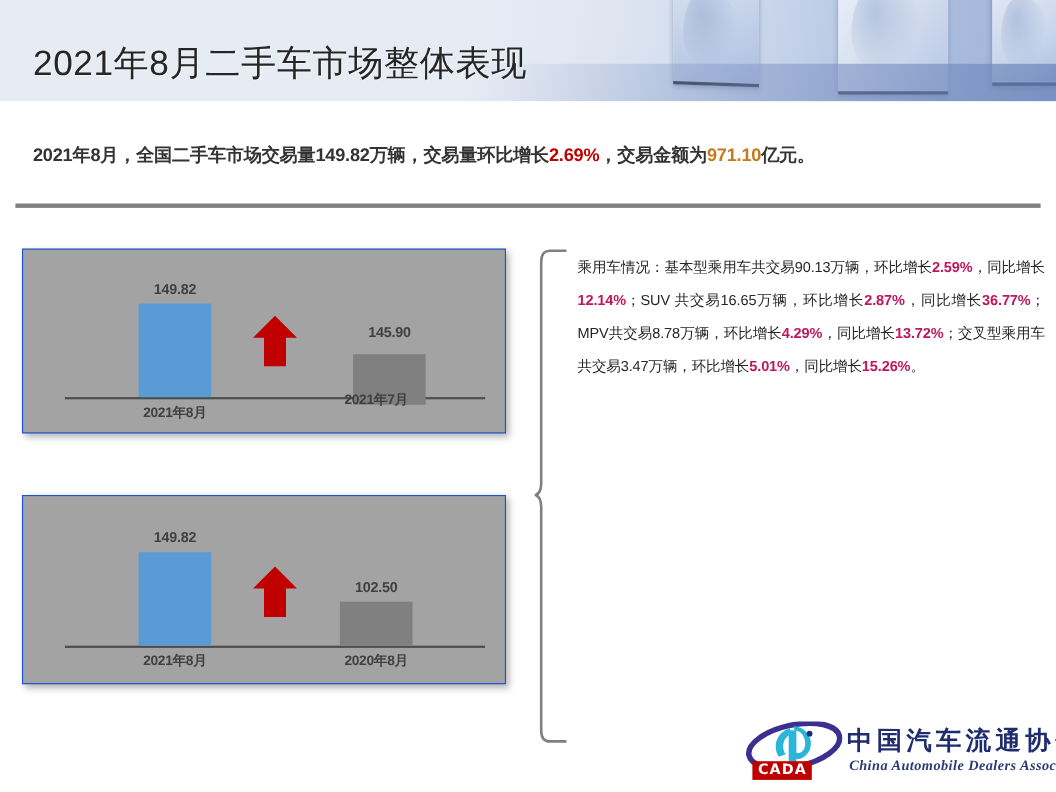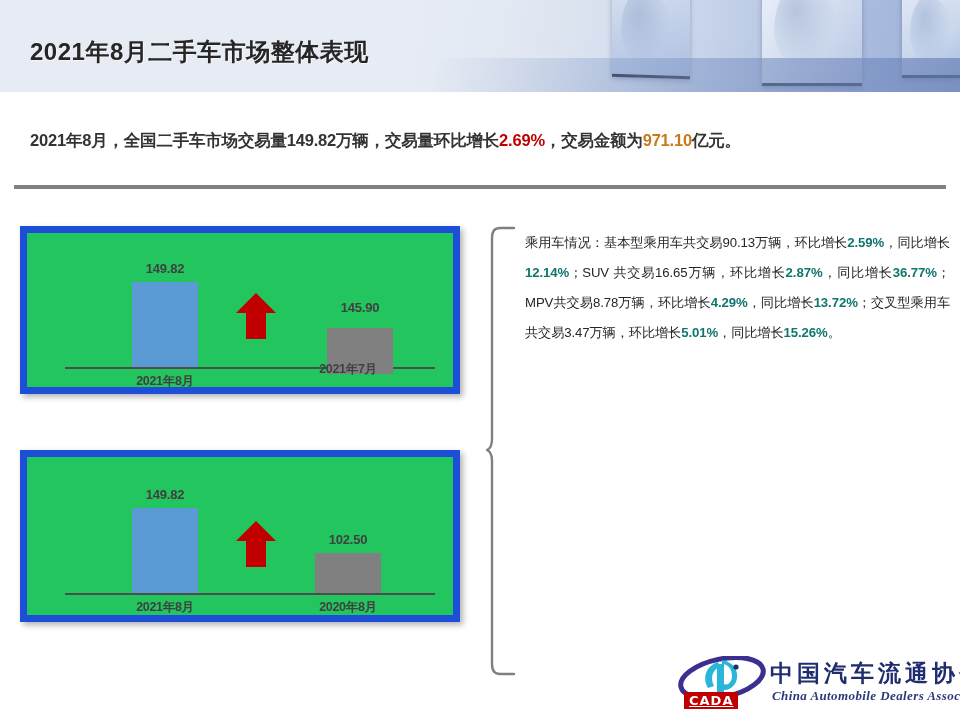--- a/index.html
+++ b/index.html
@@ -43,21 +43,21 @@
   .cube.c3 { left: 902px; top: -20px; width: 66px; height: 98px;
              background: linear-gradient(150deg,#e6ecf8 0%, #c9d6ec 60%, #aabde0 100%); }
   .cube-map {
     position: absolute; left: 12%; top: 18%; width: 62%; height: 70%;
     background: radial-gradient(ellipse at 35% 30%, rgba(150,170,205,0.55) 0%, rgba(150,170,205,0.12) 55%, rgba(150,170,205,0) 72%);
     border-radius: 40% 60% 45% 55% / 55% 40% 60% 45%;
   }
 
   .slide-title {
     position: absolute; left: 30px; top: 36px;
-    font-size: 24px; font-weight: 700; letter-spacing: 0.5px;
+    font-size: 32px; font-weight: 400; letter-spacing: 0.5px;
     color: #262626;
     text-shadow: 1px 1px 0 rgba(255,255,255,0.55);
     white-space: nowrap;
   }
 
   
   .subtitle {
     position: absolute; left: 30px; top: 130px;
     font-size: 16.5px; font-weight: 700; color: #333333;
     white-space: nowrap; letter-spacing: -0.2px; text-align: center;
@@ -66,22 +66,22 @@
   .hl-orange { color: #c8791a; }
 
   .rule {
     position: absolute; left: 14px; top: 185px;
     width: 932px; height: 4px; background: #808080;
   }
 
   
   .chart-box {
     position: absolute;
-    background: #22c55e;
-    border: 7px solid #1d4ed8;
+    background: #a3a3a3;
+    border: 1px solid #1d4ed8;
     box-shadow: 3px 3px 6px rgba(0,0,0,0.30);
   }
   #chart-box-1 { left: 20px; top: 226px; width: 440px; height: 168px; }
   #chart-box-2 { left: 20px; top: 450px; width: 440px; height: 172px; }
 
   .plot { position: absolute; left: 0; top: 0; width: 100%; height: 100%; }
 
   .axis-line {
     position: absolute; left: 38px; right: 18px;
     height: 2px; background: #4d4d4d;
@@ -110,42 +110,41 @@
 
   .text-panel {
     position: absolute; left: 525px; top: 228px;
     width: 425px;
     font-size: 13.2px;
     color: #262626;
     line-height: 30px;
     letter-spacing: -0.1px;
   }
   .text-panel p { margin: 0 0 0 0; text-align: justify; }
-  .t-red   { color: #0f766e; font-weight: 700; }
+  .t-red   { color: #be185d; font-weight: 700; }
   .t-green { color: #3b9b3b; font-weight: 700; }
 
   
   .logo { position: absolute; left: 678px; top: 656px; width: 272px; height: 58px; }
   .logo-cn {
     position: absolute; left: 92px; top: 2px;
     font-size: 23px; font-weight: 700; color: #1f2c6e;
     letter-spacing: 4px; white-space: nowrap;
   }
   .logo-en {
     position: absolute; left: 94px; top: 32px;
     font-size: 13px; font-style: italic; font-weight: 700;
     color: #2b3a78; letter-spacing: 0.4px; white-space: nowrap;
     font-family: "Liberation Serif", serif;
   }
   .logo-cada {
     position: absolute; left: 6px; top: 36px;
     font-size: 13px; font-weight: 700; color: #ffffff;
     background: #c00000; padding: 1px 5px; letter-spacing: 1px;
     font-family: "DejaVu Sans", sans-serif;
-    text-decoration: underline;
   }
 </style>
 </head>
 <body>
 
 <div id="slide">
 
   <div class="banner">
     <div class="cube c1">
         <div class="cube-map"></div>

